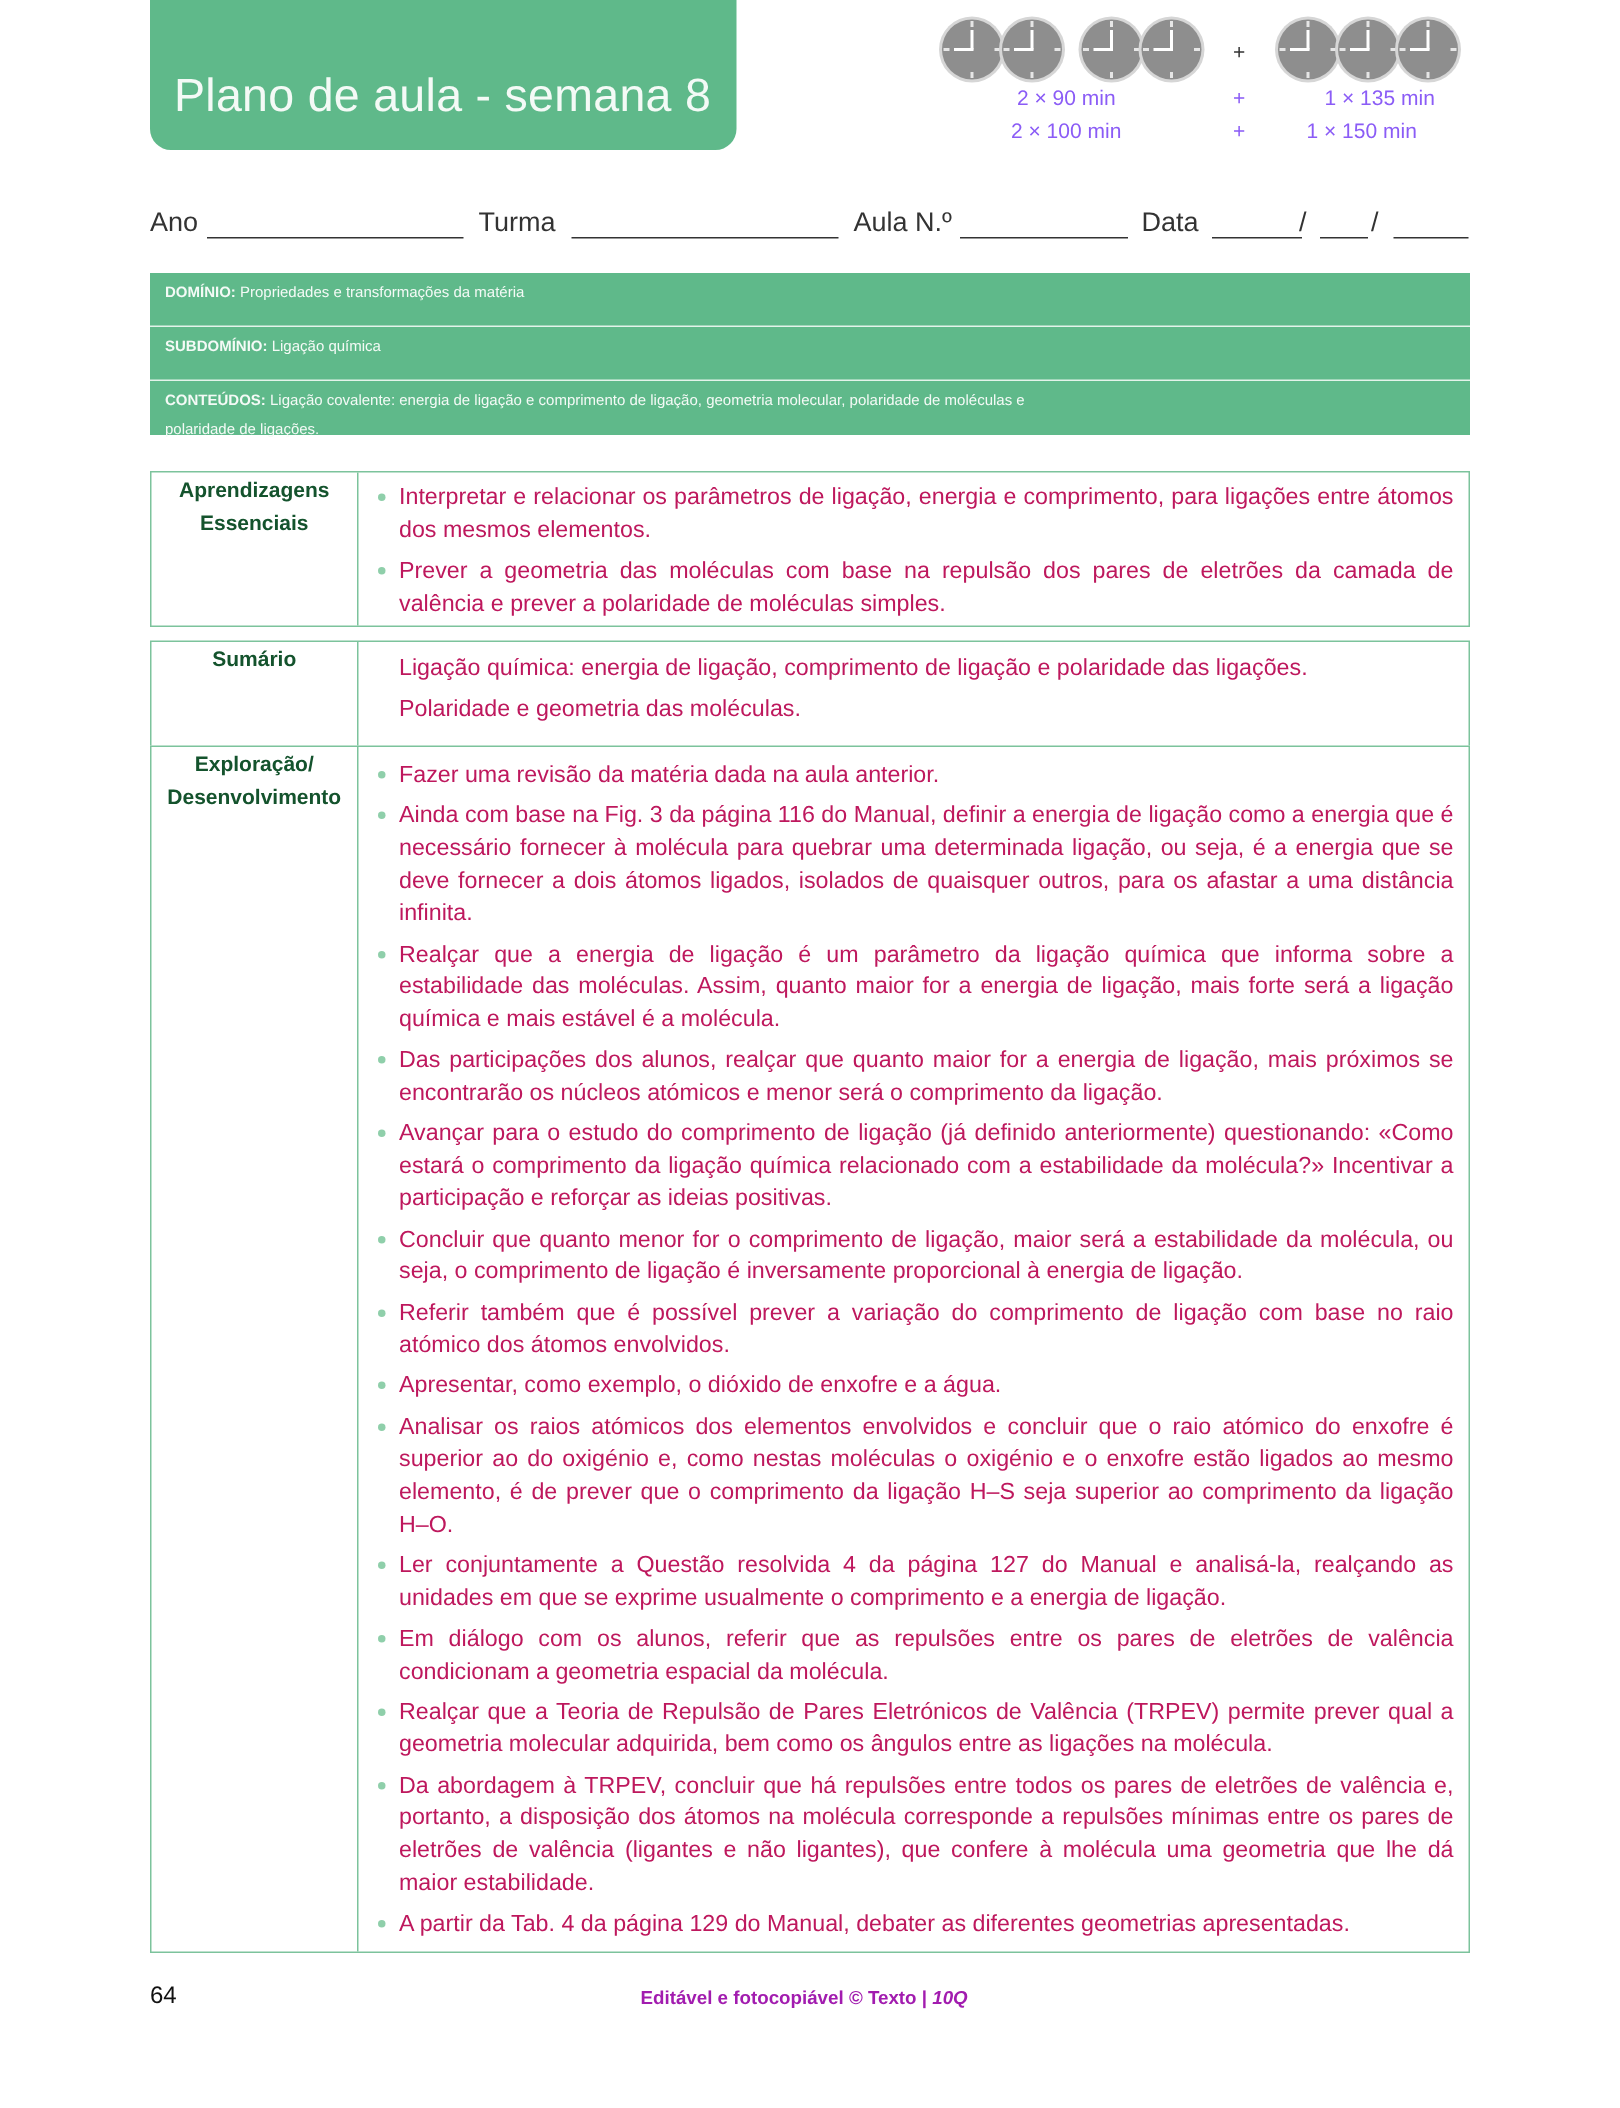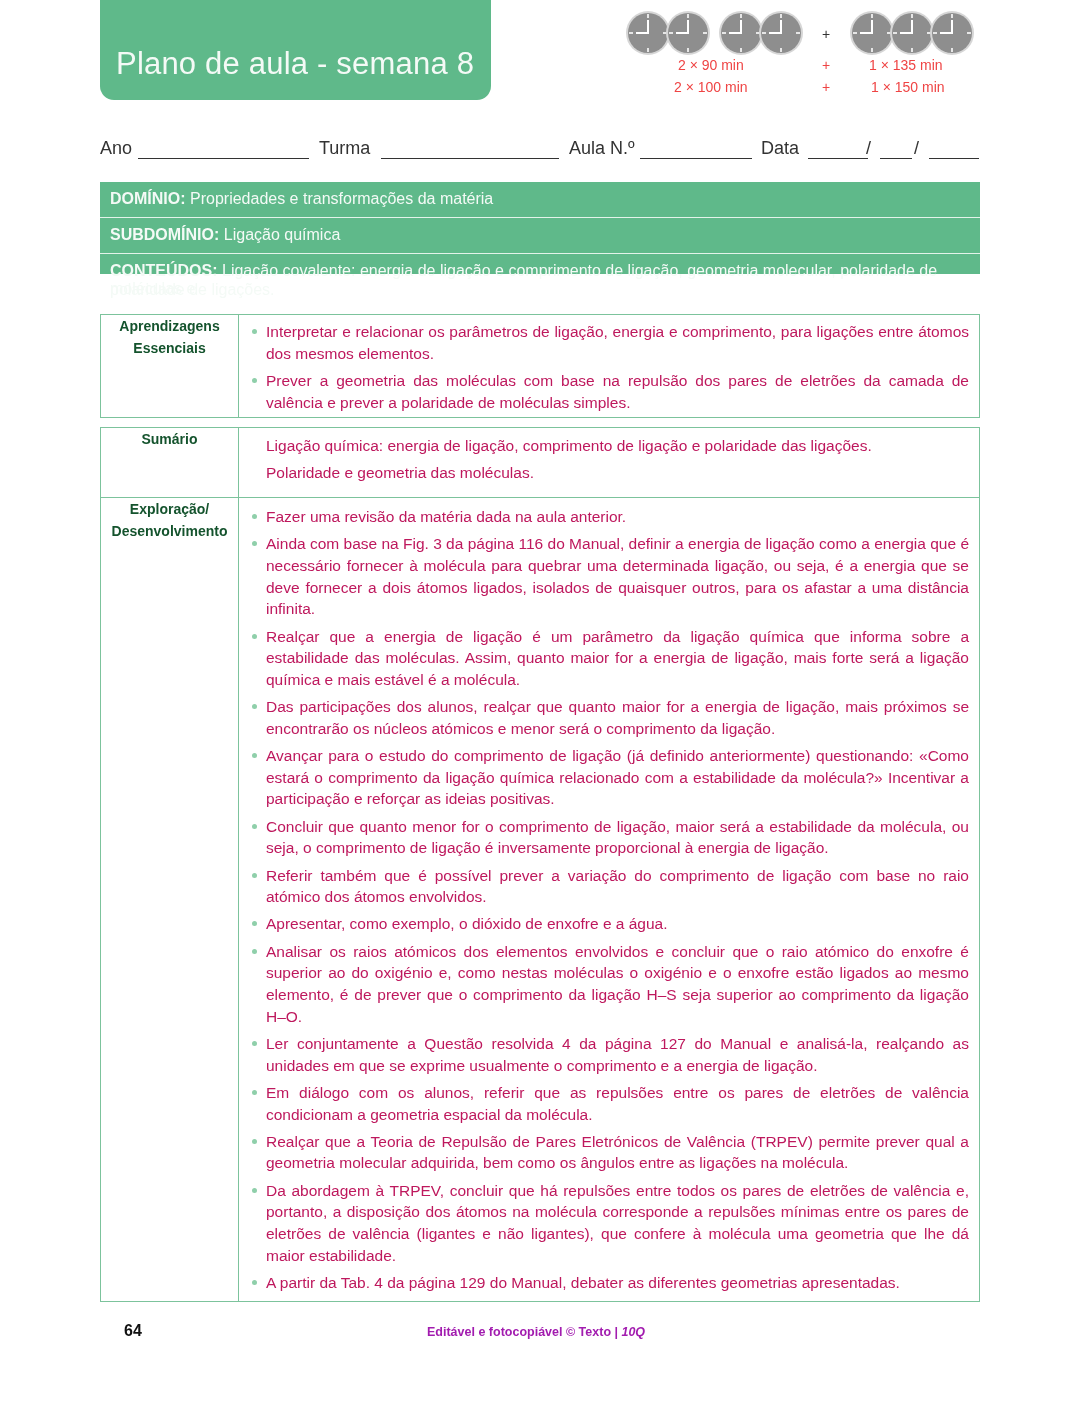--- a/index.html
+++ b/index.html
@@ -24,32 +24,32 @@
     content: ""; position: absolute; left: 19px; top: 7px; width: 2px; height: 13px; background: #fff;
   }
   .clock::after {
     content: ""; position: absolute; left: 8px; top: 19px; width: 13px; height: 2px; background: #fff;
   }
   .clock .tick-t { position:absolute; left:19px; top:1px; width:2px; height:4px; background:#e6e6e6; }
   .clock .tick-b { position:absolute; left:19px; top:35px; width:2px; height:4px; background:#e6e6e6; }
   .clock .tick-l { position:absolute; left:1px; top:19px; width:4px; height:2px; background:#e6e6e6; }
   .clock .tick-r { position:absolute; left:35px; top:19px; width:4px; height:2px; background:#e6e6e6; }
   .plus-top { position: absolute; left: 202px; top: 16px; font-size: 14px; color: #333; }
-  .dur { position: absolute; font-size: 14px; color: #ef4444; white-space: nowrap; }
+  .dur { position: absolute; font-size: 14px; color: #8b5cf6; white-space: nowrap; }
 
   .fields-row {
     position: absolute; left: 100px; top: 138px; width: 880px; height: 26px;
     font-size: 18px; color: #333; white-space: nowrap;
   }
   .fields-row span { position: absolute; top: 0; }
   .fields-row .line { display: inline-block; border-bottom: 1px solid #333; height: 20px; position: absolute; top: 1px; }
 
   .domain-block {
-    position: absolute; left: 100px; top: 182px; width: 880px; height: 92px;
-    background: #5fb98a; color: #f4faf6; font-size: 16px;
+    position: absolute; left: 100px; top: 182px; width: 880px; height: 108px;
+    background: #5fb98a; color: #f4faf6; font-size: 10px;
   }
   .domain-row { position: absolute; left: 0; width: 880px; padding-left: 10px; }
   .domain-row b { font-weight: bold; }
   .domain-sep { position: absolute; left: 0; width: 880px; height: 1px; background: #e3f3ea; }
 
   .tbl {
     position: absolute; left: 100px; width: 880px; border: 1.5px solid #7cc39c; background: #fff;
   }
   .tbl .label-cell {
     position: absolute; left: 0; top: 0; bottom: 0; width: 138px; border-right: 1.5px solid #7cc39c;
@@ -60,21 +60,21 @@
     position: absolute; left: 139px; top: 0; right: 0; bottom: 0;
     padding: 0 10px 0 26px; font-size: 15.5px; color: #be185d; line-height: 21.7px;
   }
   .bul { position: relative; text-align: justify; margin-bottom: 5.5px; }
   .bul::before {
     content: ""; position: absolute; left: -14px; top: 8px; width: 5px; height: 5px; border-radius: 50%;
     background: #8fcfaa;
   }
   .plain { margin-bottom: 5px; }
 
-  .footer-num { position: absolute; left: 100px; top: 1322px; font-size: 16px; font-weight: bold; color: #111; margin-left: 24px; }
+  .footer-num { position: absolute; left: 100px; top: 1322px; font-size: 16px; font-weight: normal; color: #111; }
   .footer-text { position: absolute; left: 427px; top: 1325px; font-size: 12.5px; color: #a21caf; font-weight: bold; }
   .footer-text i { font-style: italic; }
 </style>
 </head>
 <body>
 
 <div class="title-box">
   <div class="title">Plano de aula - semana 8</div>
 </div>
 
@@ -118,21 +118,21 @@
     </div>
   <div class="clock" style="left:312px">
       <i class="tick-t"></i>
       <i class="tick-b"></i>
       <i class="tick-l"></i>
       <i class="tick-r"></i>
     </div>
 
   <div class="dur" style="left:58px; top:47px">2 × 90 min</div>
   <div class="dur" style="left:202px; top:47px">+</div>
-  <div class="dur" style="left:249px; top:47px">1 × 135 min</div>
+  <div class="dur" style="left:263px; top:47px">1 × 135 min</div>
   <div class="dur" style="left:54px; top:69px">2 × 100 min</div>
   <div class="dur" style="left:202px; top:69px">+</div>
   <div class="dur" style="left:251px; top:69px">1 × 150 min</div>
 </div>
 
 <div class="fields-row">
   <span style="left:0">Ano</span>
   <span class="line" style="left:38px; width:171px"></span>
   <span style="left:219px">Turma</span>
   <span class="line" style="left:281px; width:178px"></span>

